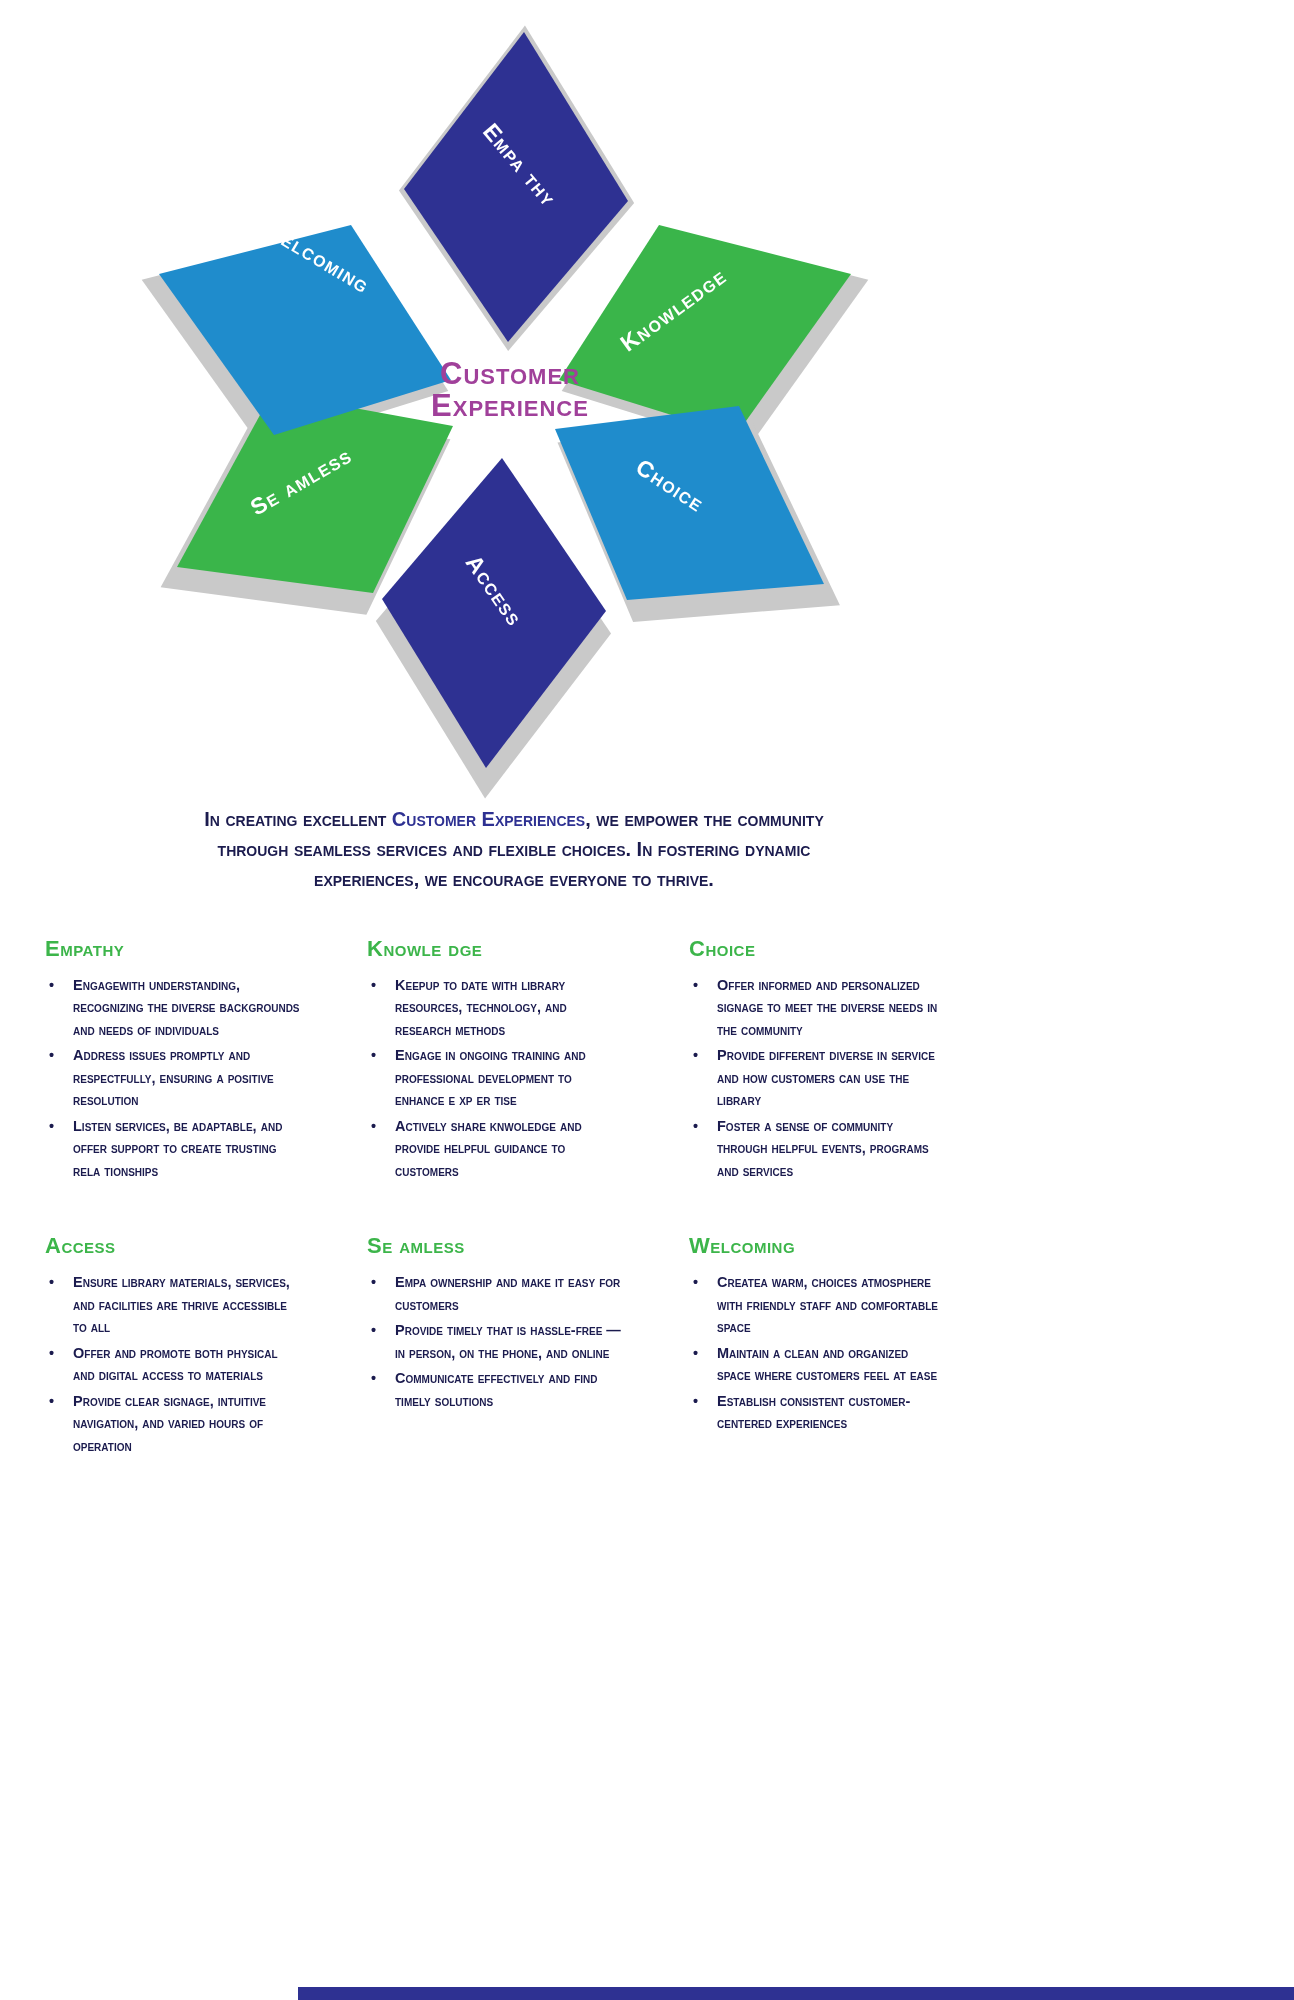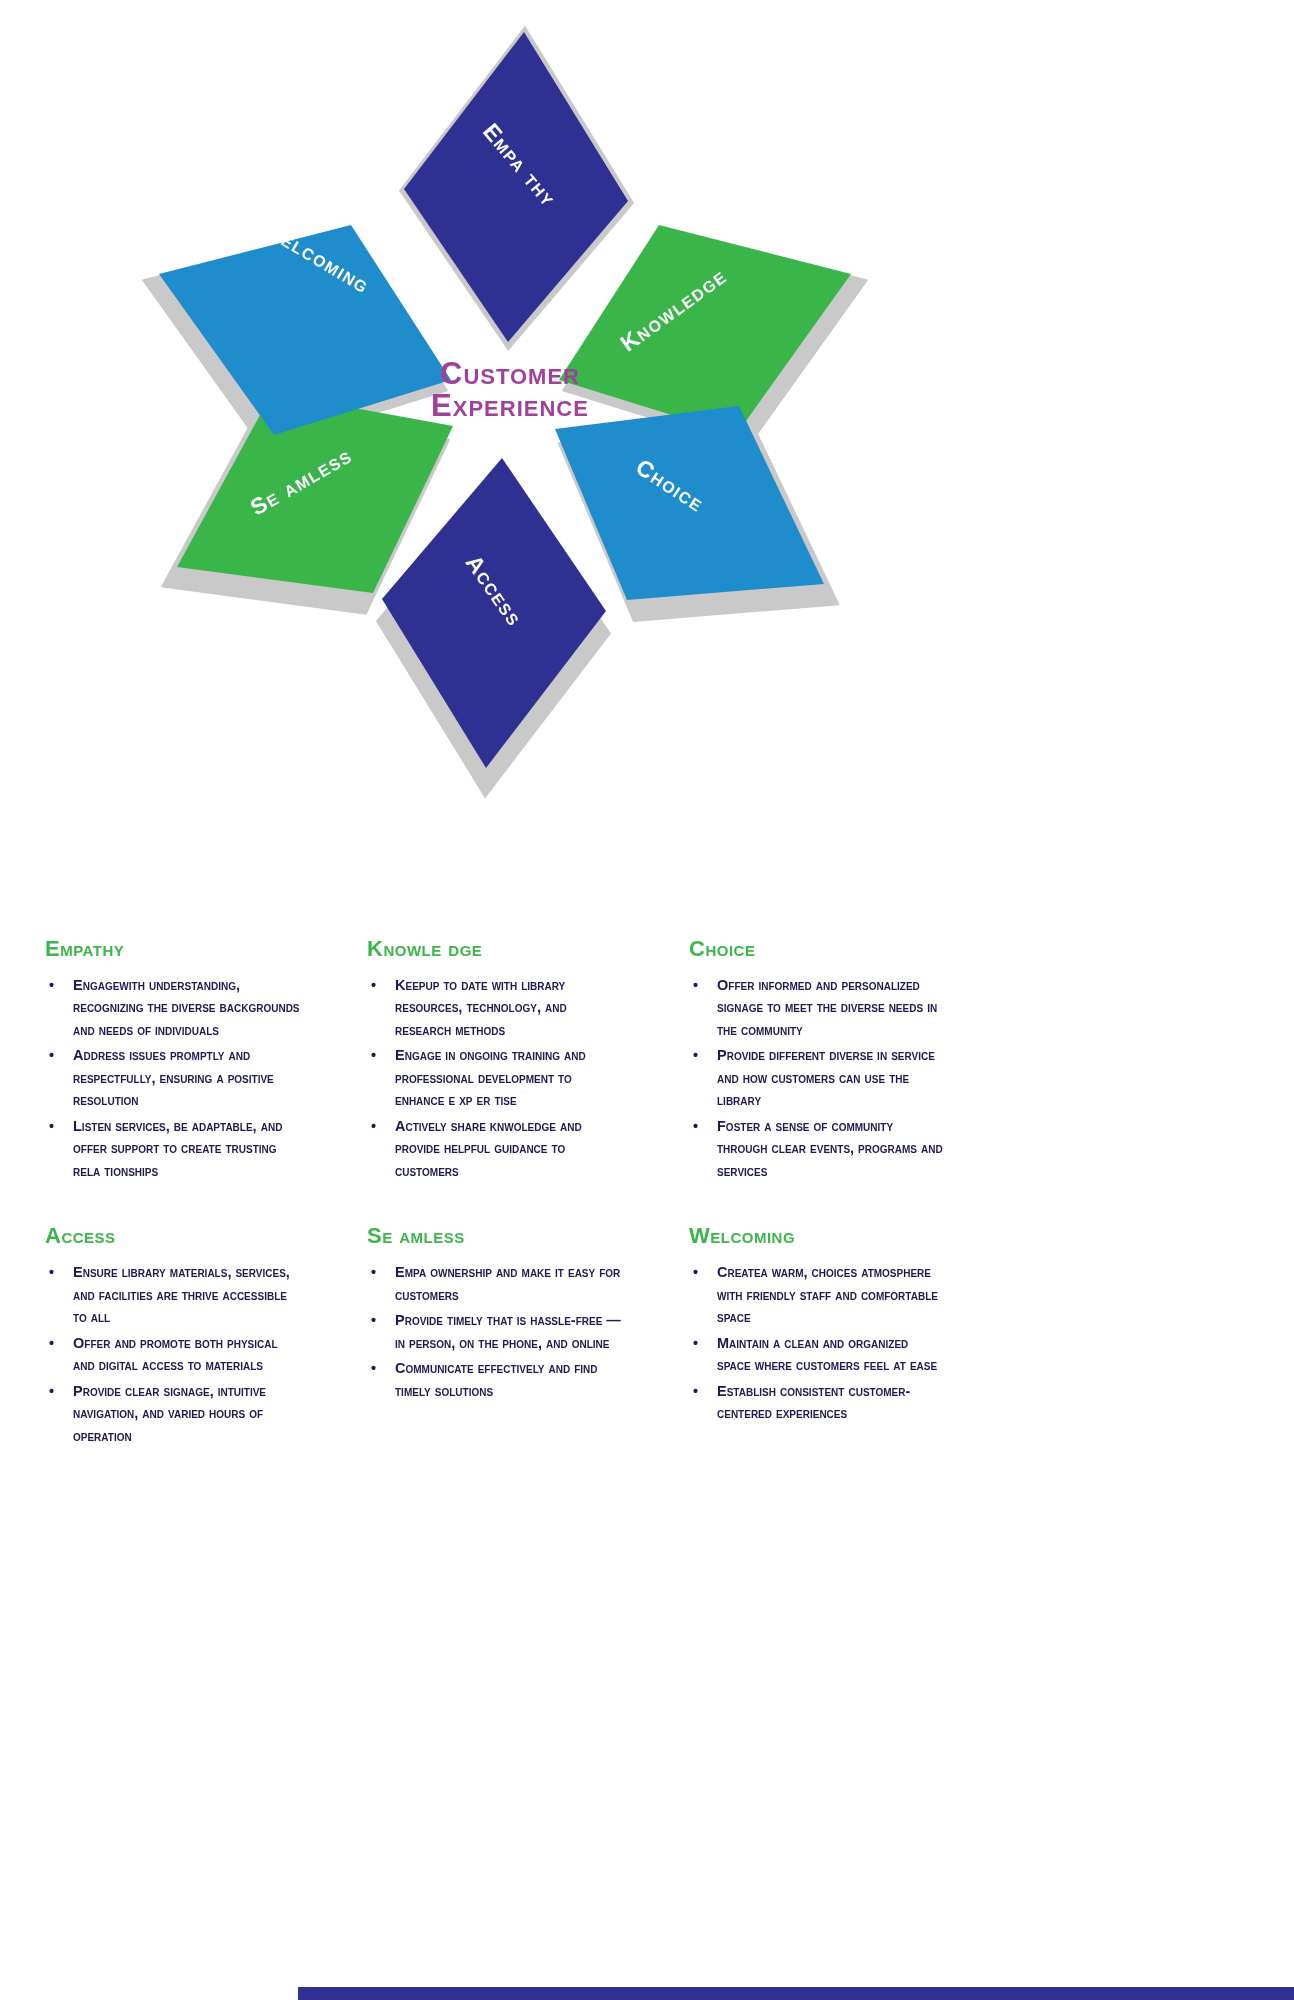--- a/index.html
+++ b/index.html
@@ -53,21 +53,21 @@
   .intro .hl { color: #2e3192; }
 
   
   .grid {
     position: absolute;
     top: 936px;
     left: 45px;
     width: 985px;
     display: grid;
     grid-template-columns: 322px 322px 322px;
-    row-gap: 38px;
+    row-gap: 48px;
   }
   .section { padding-right: 60px; }
   .section-title {
     margin: 0 0 12px 0;
     color: #3cb54a;
     font-variant: small-caps;
     font-weight: 700;
     font-size: 22px;
     letter-spacing: 0.5px;
   }
@@ -122,20 +122,21 @@
     <text class="petal-label" transform="translate(312,263) rotate(31)">Welcoming</text>
     <text class="petal-label" transform="translate(678,316) rotate(-36)">Knowledge</text>
     <text class="petal-label" transform="translate(305,488) rotate(-30)">Se amless</text>
     <text class="petal-label" transform="translate(666,492) rotate(33)">Choice</text>
     <text class="petal-label" transform="translate(488,595) rotate(55)">Access</text>
 
     <text class="center-title" x="510" y="384" fill="#a0409a">Customer</text>
     <text class="center-title" x="510" y="416" fill="#a0409a">Experience</text>
   </svg>
 
+  <p class="intro"><span>In creating excellent </span><span class="hl">Customer Experiences</span><span>, we empower the community through seamless services and flexible choices. In fostering dynamic experiences, we encourage everyone to thrive.</span></p>
 
   <div class="grid">
 
     <div class="section">
       <h2 class="section-title">Empathy</h2>
       <ul class="bullets">
         <li>
             <span class="marker">•</span>
             <span>Engagewith understanding, recognizing the diverse backgrounds and needs of individuals</span>
           </li>
@@ -174,21 +175,21 @@
         <li>
             <span class="marker">•</span>
             <span>Offer informed and personalized signage to meet the diverse needs in the community</span>
           </li>
         <li>
             <span class="marker">•</span>
             <span>Provide different diverse in service and how customers can use the library</span>
           </li>
         <li>
             <span class="marker">•</span>
-            <span>Foster a sense of community through clear events, programs and services</span>
+            <span>Foster a sense of community through helpful events, programs and services</span>
           </li>
       </ul>
     </div>
 
     <div class="section">
       <h2 class="section-title">Access</h2>
       <ul class="bullets">
         <li>
             <span class="marker">•</span>
             <span>Ensure library materials, services, and facilities are thrive accessible to all</span>

